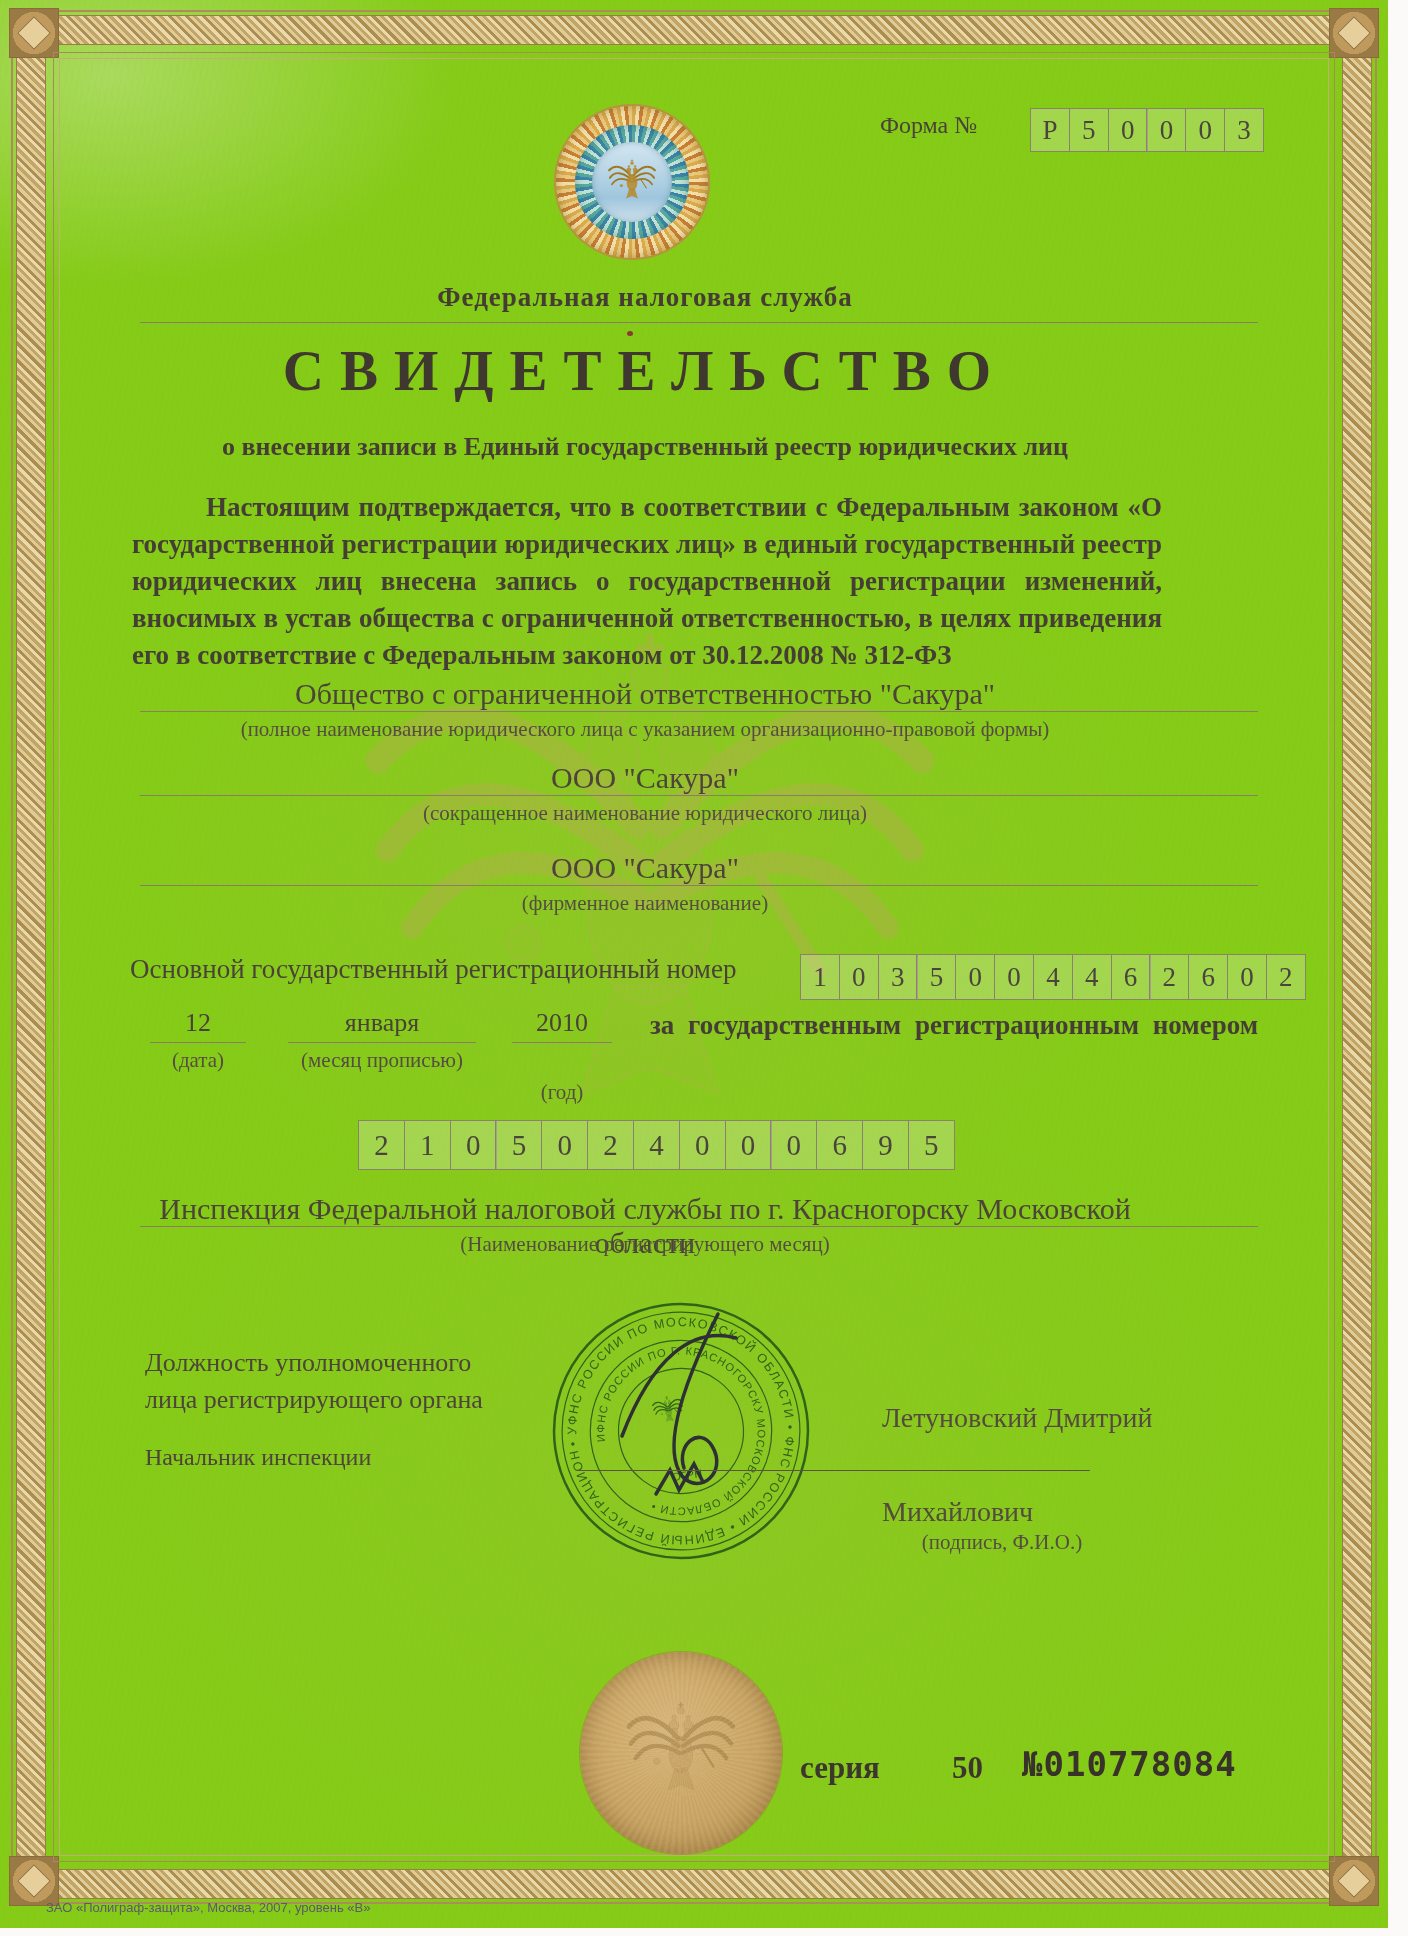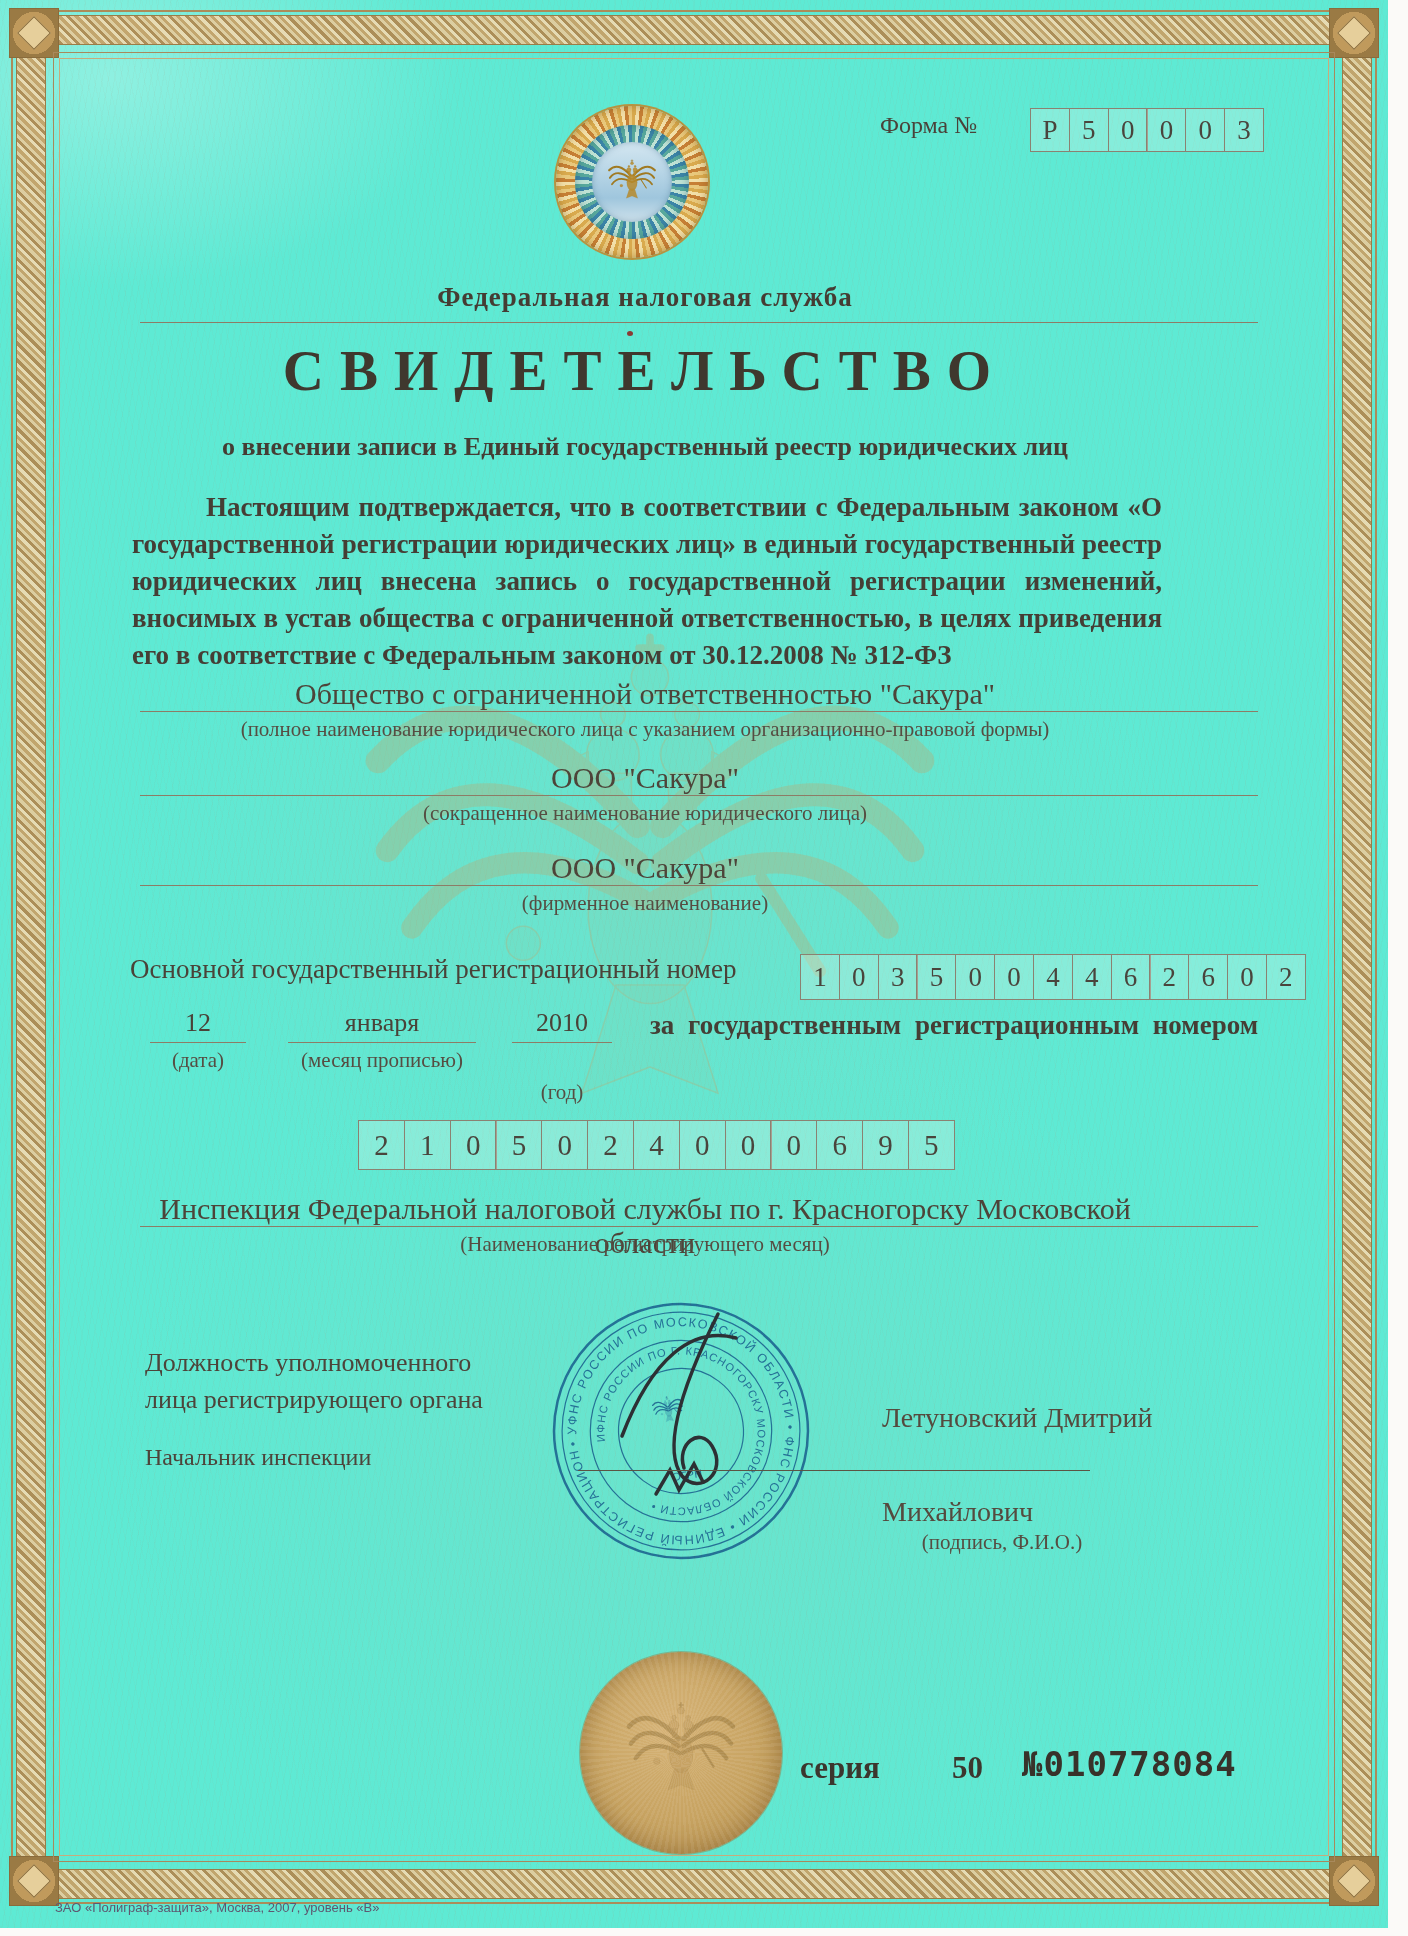--- a/index.html
+++ b/index.html
@@ -4,21 +4,21 @@
 <style>
   html,body{margin:0;padding:0;}
   body{
     width:1408px;height:1936px;position:relative;overflow:hidden;
     background:#fbfaf8;
     font-family:"Liberation Serif",serif;
     -webkit-font-smoothing:antialiased;
   }
   .paper{
     position:absolute;left:0;top:0;width:1388px;height:1928px;
-    background:#5eead4;
+    background:#84cc16;
   }
   
   .paper::before{
     content:"";position:absolute;inset:0;pointer-events:none;
     background:
       repeating-linear-gradient(100deg, rgba(168,128,92,0.05) 0 1px, transparent 1px 6px),
       repeating-linear-gradient(78deg, rgba(186,148,118,0.05) 0 1px, transparent 1px 7px),
       radial-gradient(ellipse 760px 520px at 47% 45%, rgba(216,168,148,0.12), transparent 70%),
       radial-gradient(ellipse 820px 620px at 50% 76%, rgba(212,170,138,0.10), transparent 72%),
       radial-gradient(ellipse 500px 300px at 8% 4%, rgba(255,255,255,0.30), transparent 70%);
@@ -69,21 +69,21 @@
   .grn-label{left:650px;top:1010px;font-size:27px;font-weight:bold;color:#453e35;word-spacing:7px;}
   .left-block{left:145px;font-size:26px;color:#4d443a;}
   .pos{left:145px;top:1444px;font-size:24px;color:#4d443a;}
   .signer{left:882px;font-size:28px;color:#554a3e;line-height:44px;}
   .sig-line{left:578px;top:1470px;width:512px;border-top:1.5px solid #5c5443;}
   .sig-cap{left:862px;top:1530px;width:280px;text-align:center;}
   .series-label{left:800px;top:1750px;font-size:31px;font-weight:bold;color:#3c362e;}
   .series-value{left:952px;top:1750px;font-size:31px;font-weight:bold;color:#3c362e;}
   .series-number{left:1022px;top:1744px;font-size:34px;font-weight:bold;
         font-family:"DejaVu Sans Mono",monospace;color:#38322a;letter-spacing:1px;}
-  .footer{left:46px;top:1900px;font-size:13px;color:#5e5870;font-family:"Liberation Sans",sans-serif;margin-left:9px;}
+  .footer{left:46px;top:1900px;font-size:13px;color:#5e5870;font-family:"Liberation Sans",sans-serif;}
 
   
   .emblem{position:absolute;left:556px;top:106px;width:152px;height:152px;}
   .em-rays{position:absolute;inset:0;border-radius:50%;
       background:repeating-conic-gradient(#d9aa4e 0deg 3deg,#f2dfa8 3deg 6deg,#c67f35 6deg 9deg,#e8c87c 9deg 12deg);
       box-shadow:0 0 0 2px #b8923f, inset 0 0 10px rgba(120,80,20,.45);}
   .em-ring{position:absolute;inset:19px;border-radius:50%;
       background:repeating-conic-gradient(#58a89c 0deg 4deg,#bfe2d4 4deg 8deg,#3c85a8 8deg 12deg);
       box-shadow:inset 0 0 8px rgba(20,70,90,.4);}
   .em-core{position:absolute;inset:36px;border-radius:50%;

